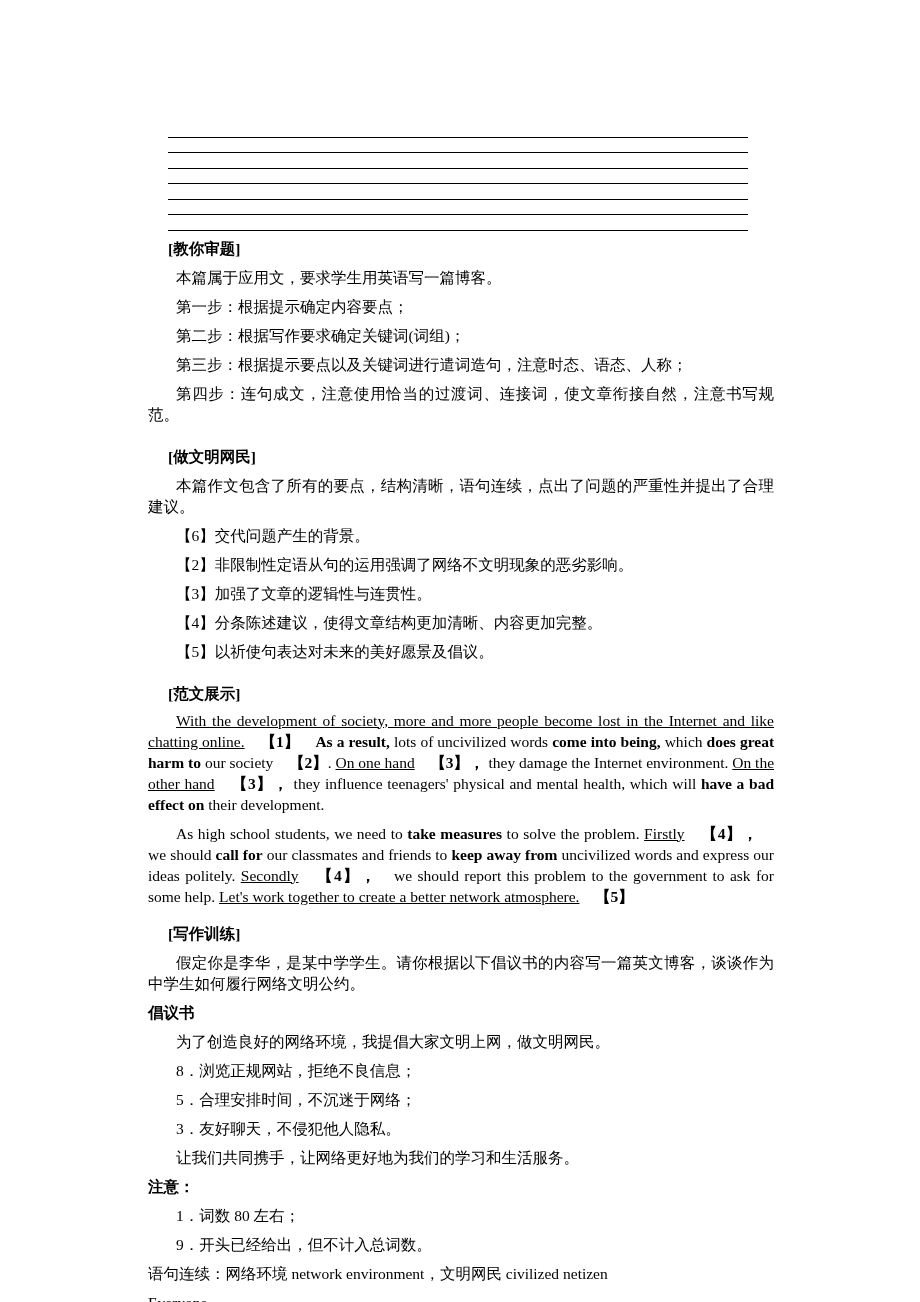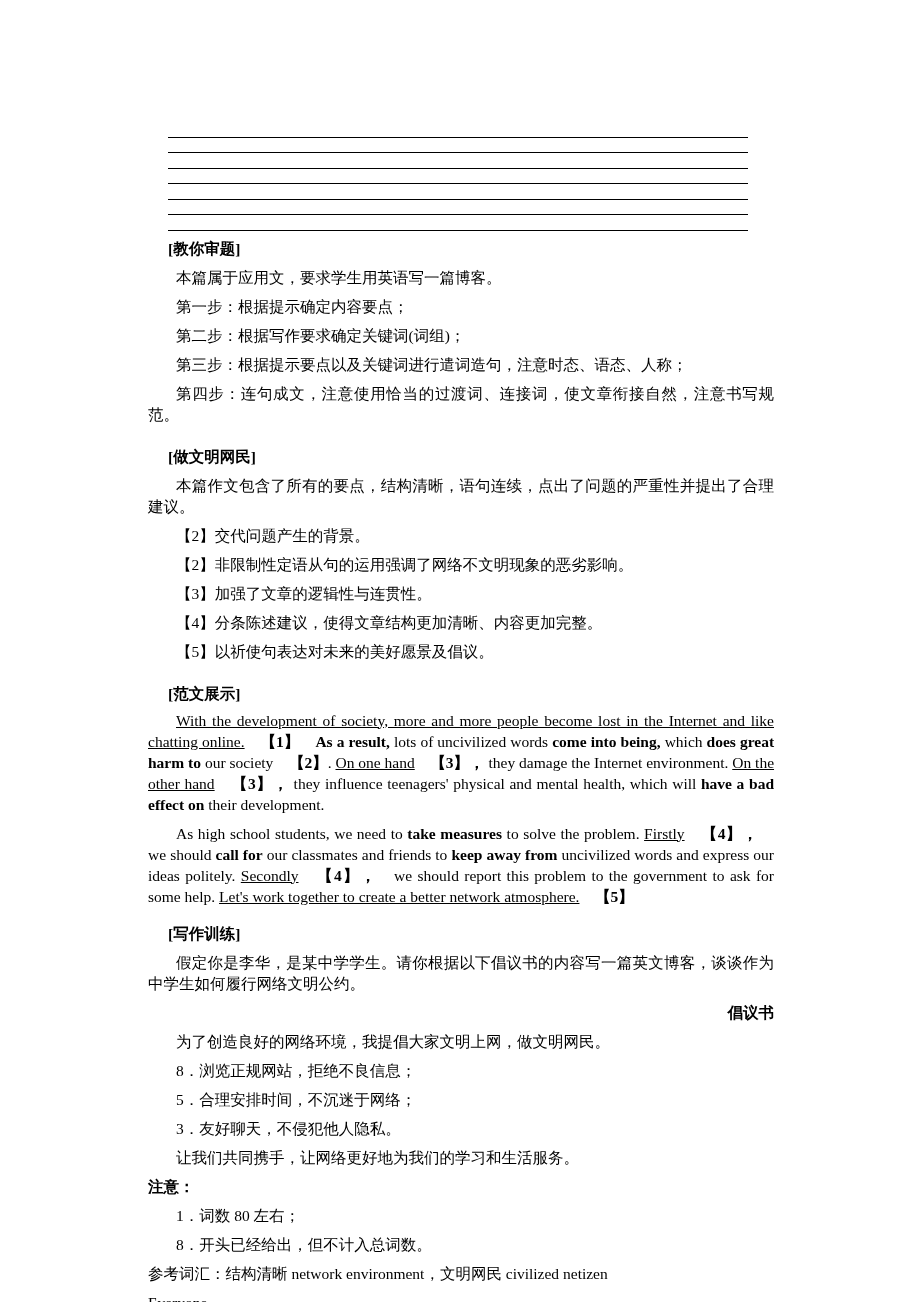--- a/index.html
+++ b/index.html
@@ -11,21 +11,21 @@
   }
   .page {
     width: 828px; height: 1302px;
     padding: 122px 138px 16px 140px;
     overflow: hidden;
   }
   .content { width: 642px; font-size: 15.5px; line-height: 21px; }
   .para { margin: 8px; text-align: justify; text-indent: 28px; }
   .noindent { text-indent: 0; }
   .bold { font-weight: bold; }
-  .center { text-align: right; text-indent: 0; font-weight: bold; }
+  .center { text-align: left; text-indent: 0; font-weight: bold; }
   .sec-header { margin: 21px 0 0 0; font-weight: bold; text-indent: 28px; text-align: left; }
   .sec-header.first { margin-top: 7px; }
   .sec-header.big-gap { margin-top: 16px; }
   .essay-first { margin-top: 6px; }
   .blank-line { height: 15.5px; border-bottom: 1px solid #000; width: 580px; margin-left: 28px; }
   .blanks-bottom { margin-top: 8px; }
   .blanks-bottom .blank-line { height: 21px; }
   .inline-writing-line {
     display: inline-block; width: 520px; height: 14px;
     border-bottom: 1px solid #000; vertical-align: baseline;
@@ -52,21 +52,21 @@
       <p class="para">本篇属于应用文，要求学生用英语写一篇博客。</p>
       <p class="para">第一步：根据提示确定内容要点；</p>
       <p class="para">第二步：根据写作要求确定关键词(词组)；</p>
       <p class="para">第三步：根据提示要点以及关键词进行遣词造句，注意时态、语态、人称；</p>
       <p class="para">第四步：连句成文，注意使用恰当的过渡词、连接词，使文章衔接自然，注意书写规范。</p>
     </div>
 
     <div>
       <p class="para sec-header">[做文明网民]</p>
       <p class="para">本篇作文包含了所有的要点，结构清晰，语句连续，点出了问题的严重性并提出了合理建议。</p>
-      <p class="para">【2】交代问题产生的背景。</p>
+      <p class="para">【6】交代问题产生的背景。</p>
       <p class="para">【2】非限制性定语从句的运用强调了网络不文明现象的恶劣影响。</p>
       <p class="para">【3】加强了文章的逻辑性与连贯性。</p>
       <p class="para">【4】分条陈述建议，使得文章结构更加清晰、内容更加完整。</p>
       <p class="para">【5】以祈使句表达对未来的美好愿景及倡议。</p>
     </div>
 
     <div>
       <p class="para sec-header">[范文展示]</p>
       <p class="para essay-first"><span style="text-decoration: underline;">With the development of society, more and more people become lost in the Internet and like chatting online.</span><span>　</span><span style="font-weight: bold;">【1】</span><span>　</span><span style="font-weight: bold;">As a result,</span><span> lots of uncivilized words </span><span style="font-weight: bold;">come into being,</span><span> which </span><span style="font-weight: bold;">does great harm to</span><span> our society　</span><span style="font-weight: bold;">【2】</span><span>. </span><span style="text-decoration: underline;">On one hand</span><span>　</span><span style="font-weight: bold;">【3】，</span><span> they damage the Internet environment. </span><span style="text-decoration: underline;">On the other hand</span><span>　</span><span style="font-weight: bold;">【3】，</span><span> they influence teenagers' physical and mental health, which will </span><span style="font-weight: bold;">have a bad effect on</span><span> their development.</span></p>
       <p class="para"><span>As high school students, we need to </span><span style="font-weight: bold;">take measures</span><span> to solve the problem. </span><span style="text-decoration: underline;">Firstly</span><span>　</span><span style="font-weight: bold;">【4】，</span><span>　we should </span><span style="font-weight: bold;">call for</span><span> our classmates and friends to </span><span style="font-weight: bold;">keep away from</span><span> uncivilized words and express our ideas politely. </span><span style="text-decoration: underline;">Secondly</span><span>　</span><span style="font-weight: bold;">【4】，</span><span>　we should report this problem to the government to ask for some help. </span><span style="text-decoration: underline;">Let's work together to create a better network atmosphere.</span><span>　</span><span style="font-weight: bold;">【5】</span></p>
@@ -76,22 +76,22 @@
       <p class="para sec-header big-gap">[写作训练]</p>
       <p class="para">假定你是李华，是某中学学生。请你根据以下倡议书的内容写一篇英文博客，谈谈作为中学生如何履行网络文明公约。</p>
       <p class="para center">倡议书</p>
       <p class="para">为了创造良好的网络环境，我提倡大家文明上网，做文明网民。</p>
       <p class="para">8．浏览正规网站，拒绝不良信息；</p>
       <p class="para">5．合理安排时间，不沉迷于网络；</p>
       <p class="para">3．友好聊天，不侵犯他人隐私。</p>
       <p class="para">让我们共同携手，让网络更好地为我们的学习和生活服务。</p>
       <p class="para noindent bold">注意：</p>
       <p class="para">1．词数 80 左右；</p>
-      <p class="para">8．开头已经给出，但不计入总词数。</p>
-      <p class="para noindent">参考词汇：结构清晰 network environment，文明网民 civilized netizen</p>
+      <p class="para">9．开头已经给出，但不计入总词数。</p>
+      <p class="para noindent">语句连续：网络环境 network environment，文明网民 civilized netizen</p>
       <p class="para noindent">Everyone，</p>
       <p class="para noindent"><span>I am Li Hua. </span><span class="inline-writing-line"></span></p>
     </div>
 
     <div class="blanks-bottom">
         <div class="blank-line"></div>
         <div class="blank-line"></div>
         <div class="blank-line"></div>
       </div>
 

